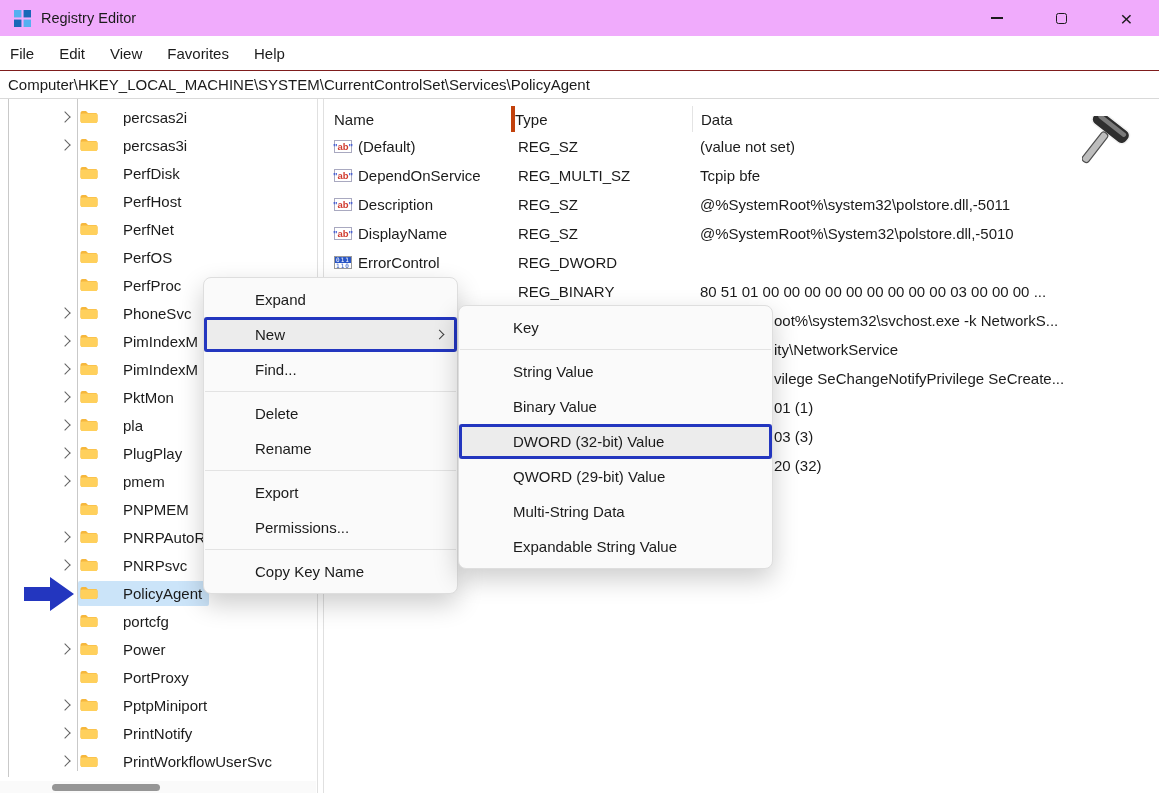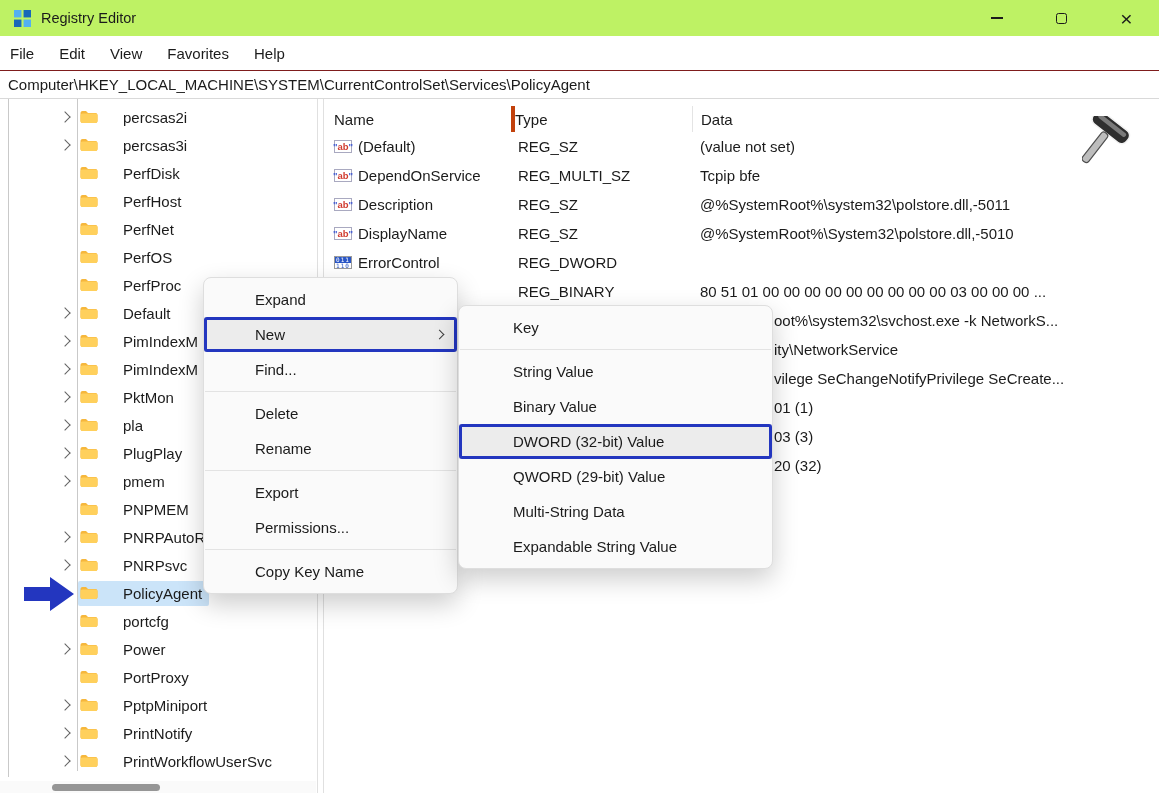--- a/index.html
+++ b/index.html
@@ -3,21 +3,21 @@
 <meta charset="utf-8">
 <style>
   :root{ --annot:#2336bf; --sel:#cbe4f9; }
   *{box-sizing:border-box; margin:0; padding:0;}
   html,body{width:1159px;height:793px;overflow:hidden;}
   body{
     font-family:"Liberation Sans", sans-serif;
     font-size:15px; color:#1b1b1b; background:#fff; position:relative;
   }
   
-  .titlebar{height:36px;display:flex;align-items:center;background:#bef264;}
+  .titlebar{height:36px;display:flex;align-items:center;background:#f0abfc;}
   .app-icon{width:17px;height:17px;margin:0 10px 0 14px;display:inline-flex;}
   .title-text{font-size:14.5px;}
   .win-controls{margin-left:auto;display:flex;height:100%;}
   .win-btn{width:65px;height:100%;display:flex;align-items:center;justify-content:center;cursor:default;}
   .glyph-min{width:12px;height:1.4px;background:#1b1b1b;}
   .glyph-max{width:11px;height:11px;border:1.3px solid #1b1b1b;border-radius:2.5px;}
   .glyph-close{font-size:21px;line-height:1;color:#1b1b1b;font-weight:400;}
   
   .menubar{height:34px;display:flex;align-items:center;gap:23px;padding-left:9px;background:#fff;}
   .menubar .mitem{padding:2px 1px;}
@@ -207,21 +207,21 @@
         </div>
         <div class="tree-row">
           <span class="chev"></span>
           <span class="row-content">
             <span class="folder">
               <svg width="18" height="14" viewBox="0 0 18 14">
                 <path d="M0.5 3 C0.5 1.9 1.4 1 2.5 1 H6 L8 3 H15.5 C16.6 3 17.5 3.9 17.5 5 V11 C17.5 12.1 16.6 13 15.5 13 H2.5 C1.4 13 0.5 12.1 0.5 11 Z" fill="#f6b73c"></path>
                 <path d="M0.5 5.5 C0.5 4.4 1.4 3.5 2.5 3.5 H15.5 C16.6 3.5 17.5 4.4 17.5 5.5 V11 C17.5 12.1 16.6 13 15.5 13 H2.5 C1.4 13 0.5 12.1 0.5 11 Z" fill="#ffd05c"></path>
               </svg>
             </span>
-            <span class="tlabel">Default</span>
+            <span class="tlabel">PhoneSvc</span>
           </span>
         </div>
         <div class="tree-row">
           <span class="chev"></span>
           <span class="row-content">
             <span class="folder">
               <svg width="18" height="14" viewBox="0 0 18 14">
                 <path d="M0.5 3 C0.5 1.9 1.4 1 2.5 1 H6 L8 3 H15.5 C16.6 3 17.5 3.9 17.5 5 V11 C17.5 12.1 16.6 13 15.5 13 H2.5 C1.4 13 0.5 12.1 0.5 11 Z" fill="#f6b73c"></path>
                 <path d="M0.5 5.5 C0.5 4.4 1.4 3.5 2.5 3.5 H15.5 C16.6 3.5 17.5 4.4 17.5 5.5 V11 C17.5 12.1 16.6 13 15.5 13 H2.5 C1.4 13 0.5 12.1 0.5 11 Z" fill="#ffd05c"></path>
               </svg>

